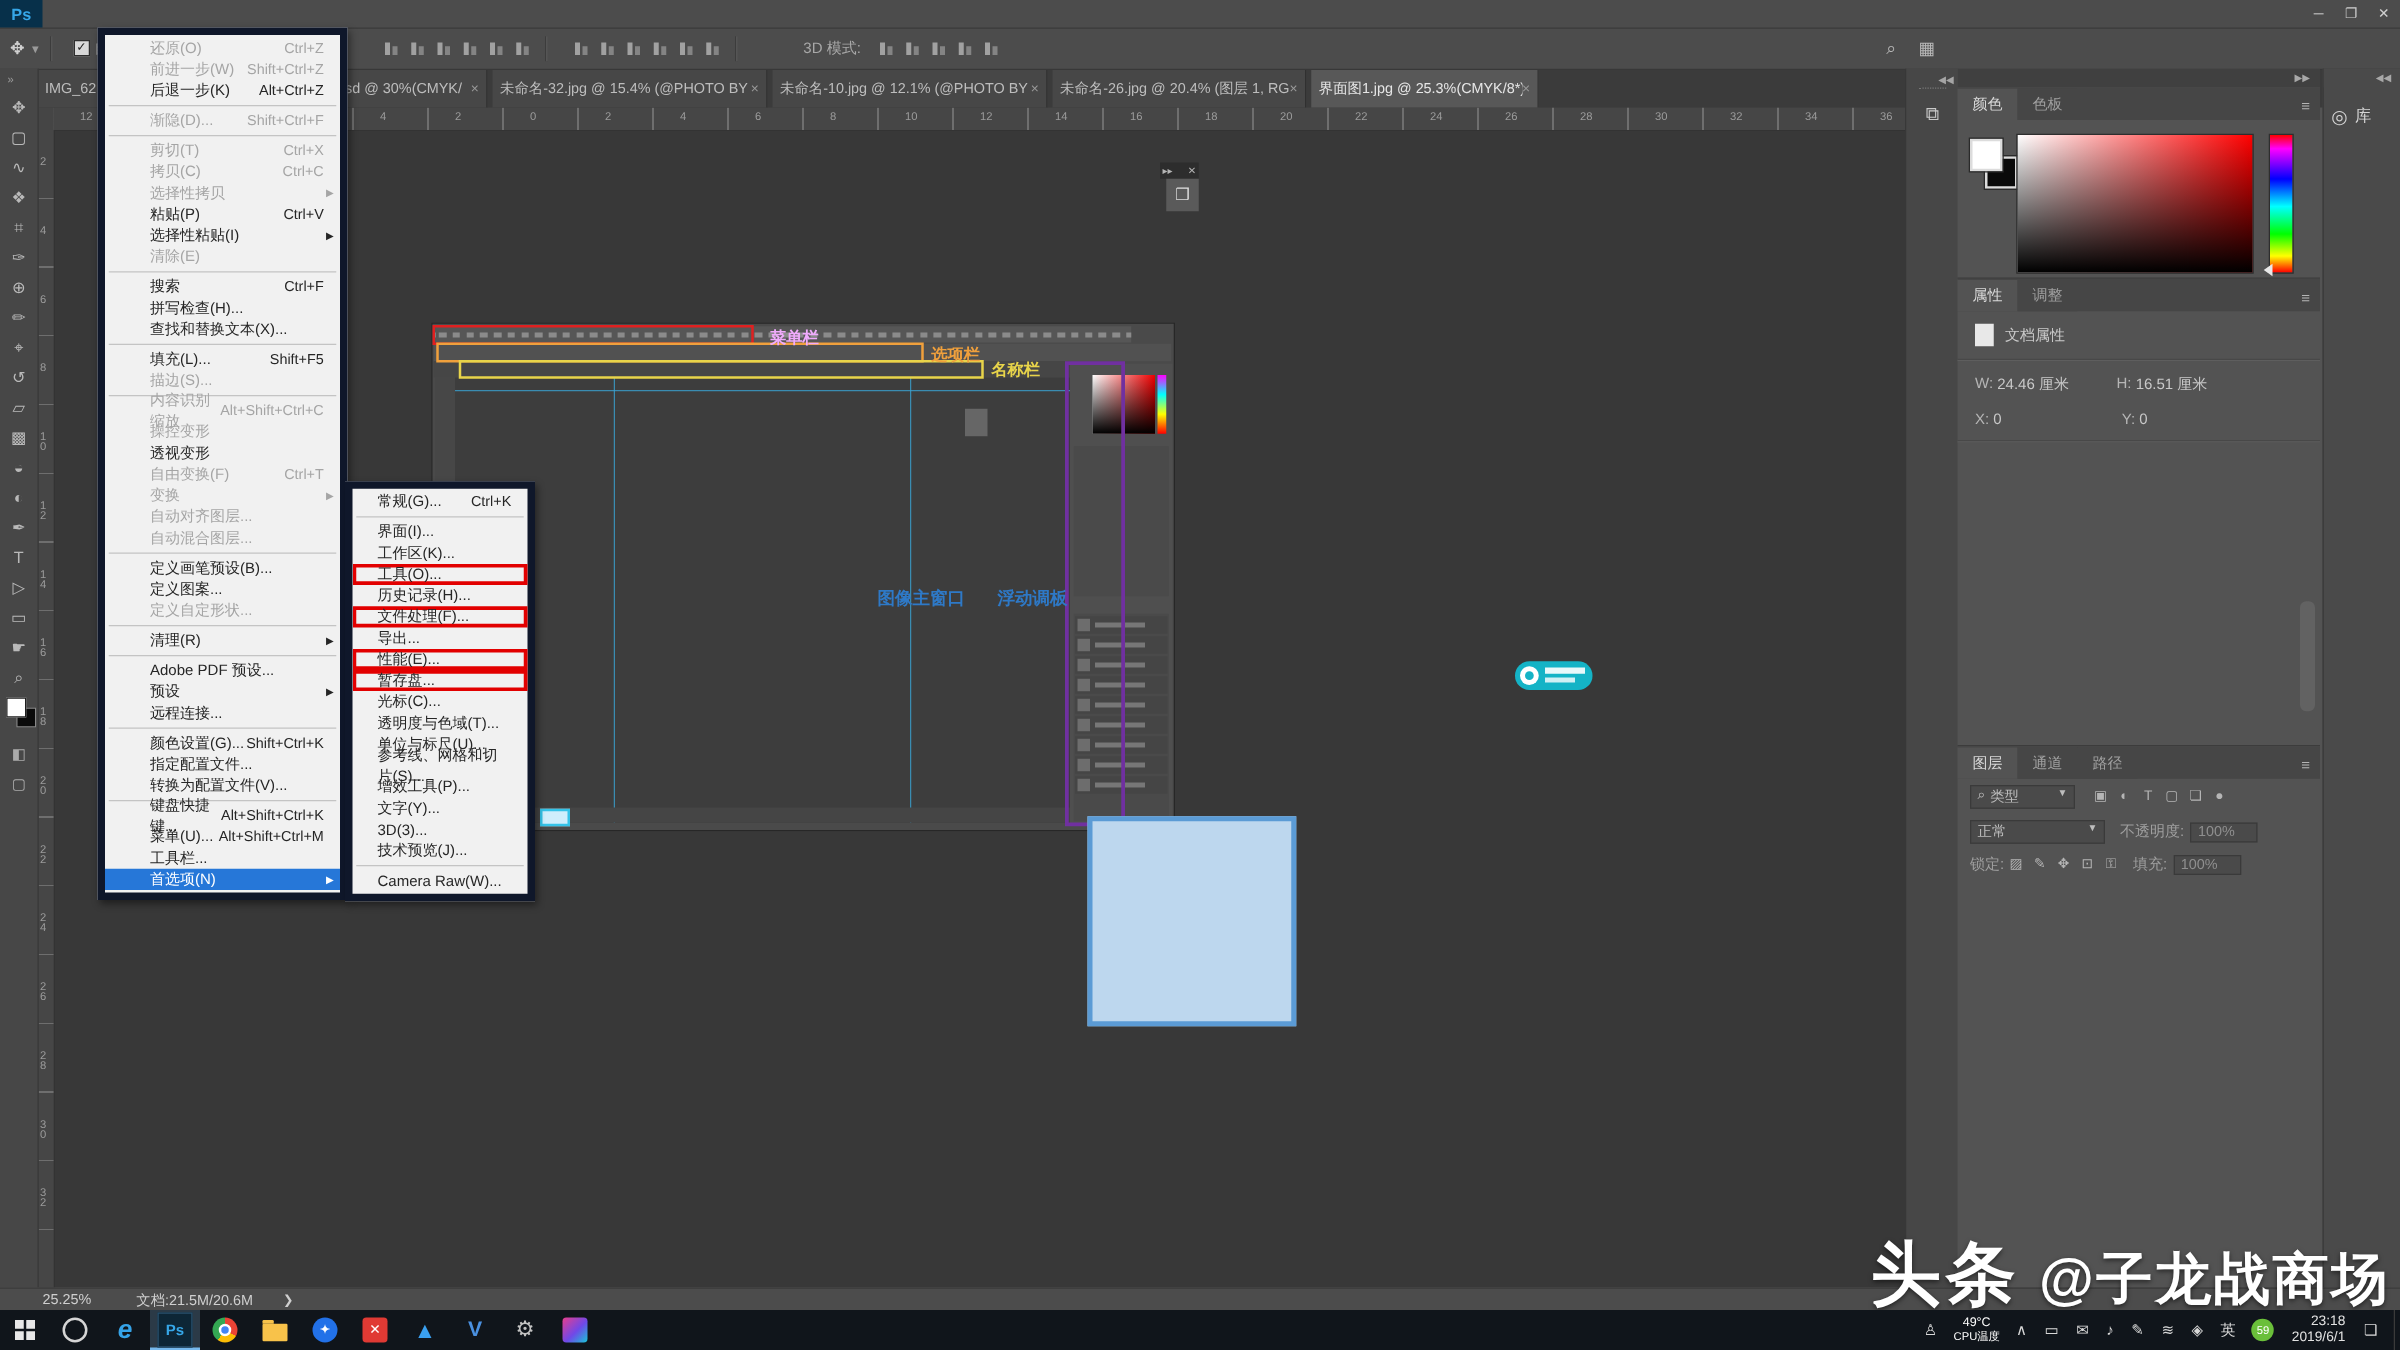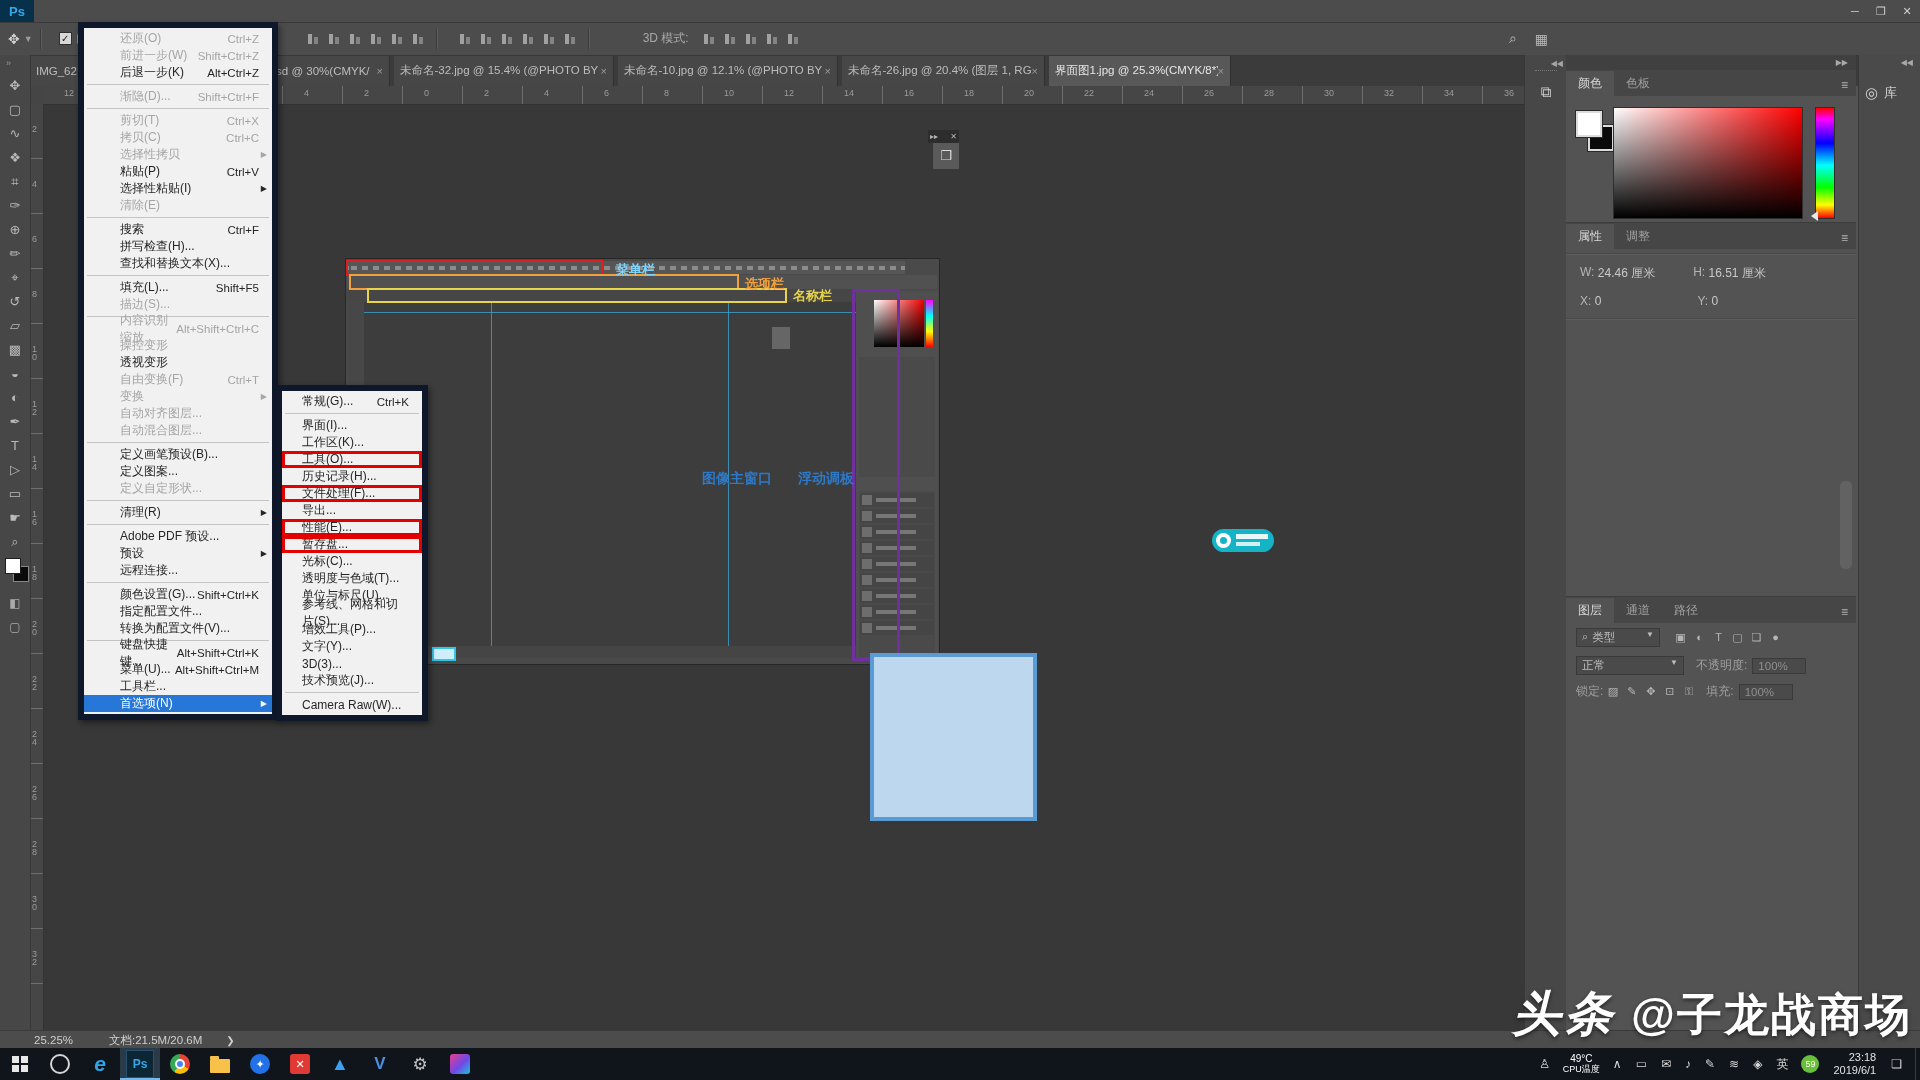--- a/index.html
+++ b/index.html
@@ -114,21 +114,21 @@
   #lthumb:after{content:"";position:absolute;left:7px;top:4px;width:11px;height:11px;background:#b9d4ec;border:1px solid #5b9bd5;}
   .csslock{width:9px;height:7px;background:#d0d0d0;position:relative;margin-left:auto;margin-right:14px;}
   .csslock:before{content:"";position:absolute;left:1px;top:-5px;width:5px;height:5px;border:1.5px solid #d0d0d0;border-bottom:none;border-radius:4px 4px 0 0;}
   #libs{left:1858px;top:55px;width:62px;height:975px;background:#4a4a4a;z-index:5;border-left:1px solid #383838;color:#d5d5d5;}
   
   #statusbar{left:0;top:1030px;width:1920px;height:18px;background:#4c4c4c;color:#cfcfcf;font-size:11.5px;z-index:8;
     display:flex;align-items:center;border-top:1px solid #3a3a3a;}
   
   #watermark{left:0;top:982px;width:1912px;text-align:right;z-index:45;color:#fff;
     font-weight:bold;font-size:45px;text-shadow:0 2px 4px rgba(0,0,0,.55);letter-spacing:2px;}
-  #watermark .brand{font-size:48px;letter-spacing:4px;font-style:italic;}
+  #watermark .brand{font-size:56px;letter-spacing:4px;}
   
   #taskbar{left:0;top:1048px;width:1920px;height:32px;background:#10151b;z-index:50;display:flex;align-items:center;}
   .tb-app{width:40px;height:32px;display:flex;align-items:center;justify-content:center;position:relative;}
   .tb-app.active{background:#2b3a47;box-shadow:inset 0 -2px 0 #76b9ed;}
   .winlogo{width:16px;height:16px;display:grid;grid-template-columns:7px 7px;grid-template-rows:7px 7px;gap:2px;}
   .winlogo i{background:#e8e8e8;}
   .cortana{width:16px;height:16px;border:2px solid #d5d5d5;border-radius:50%;}
   .ie{color:#35a3e8;font-size:21px;font-weight:bold;font-style:italic;}
   .pssq{width:26px;height:26px;background:#0d2636;color:#36a7e8;font-size:12px;font-weight:bold;display:flex;align-items:center;justify-content:center;border:1px solid #28506e;}
   .chrome{width:20px;height:20px;border-radius:50%;background:conic-gradient(#ea4335 0 33%,#fbbc05 33% 60%,#34a853 60% 100%);position:relative;}
@@ -242,21 +242,21 @@
       </div>
     <div class="strip dashes" style="left:18px;top:387px;width:492px;height:12px;background:#454545;"></div>
     <div class="strip" style="left:86px;top:388px;width:20px;height:10px;background:#cfeefc;border:2px solid #35c3e8;"></div>
     <div class="strip" style="left:426px;top:68px;width:18px;height:22px;background:#666;"></div>
 
     <div class="ann-box" style="left:0px;top:1px;width:257px;height:16px;border:2px solid #e02020;"></div>
     <div class="ann-box" style="left:3px;top:15px;width:390px;height:16px;border:2px solid #f0a03c;"></div>
     <div class="ann-box" style="left:21px;top:29px;width:420px;height:15px;border:2px solid #e8d44a;"></div>
     <div class="ann-box" style="left:506px;top:30px;width:48px;height:372px;border:3px solid #7030a0;"></div>
 
-    <div class="ann-lbl" style="left:270px;top:2px;color:#7dd3fc;">菜单栏</div>
+    <div class="ann-lbl" style="left:270px;top:2px;color:#f0abfc;">菜单栏</div>
     <div class="ann-lbl" style="left:399px;top:16px;color:#f0a03c;">选项栏</div>
     <div class="ann-lbl" style="left:447px;top:28px;color:#e8d44a;">名称栏</div>
     <div class="ann-lbl" style="left:356px;top:211px;color:#2e79c7;font-size:14px;">图像主窗口</div>
     <div class="ann-lbl" style="left:452px;top:211px;color:#2e79c7;font-size:14px;">浮动调板</div>
     <div id="blue-rect"></div>
     <div id="tlogo">
         <i class="c"></i>
         <i class="b1"></i>
         <i class="b2"></i>
       </div>
@@ -394,20 +394,24 @@
       <div id="huebar"></div>
       <div style="position:absolute;left:240px;top:156px;width:0;height:0;border:5px solid transparent;border-right:7px solid #e8e8e8;"></div>
     </div>
 
     <div style="position:relative;height:373px;border-top:1px solid #3c3c3c;">
       <div class="ptabs">
         <div class="ptab on">属性</div>
         <div class="ptab">调整</div>
         <div class="pmenu">≡</div>
       </div>
+      <div class="prow" style="align-items:center;padding-top:10px;">
+        <span class="docico"></span>
+        <span>文档属性</span>
+      </div>
       <div class="pdivider"></div>
       <div class="prow">
         <b>W:</b>&nbsp;<span>24.46 厘米</span>
         <span style="width:38px;"></span>
         <b>H:</b>&nbsp;<span>16.51 厘米</span>
       </div>
       <div class="prow">
         <b>X:</b>&nbsp;<span>0</span>
         <span style="width:96px;"></span>
         <b>Y:</b>&nbsp;<span>0</span>

